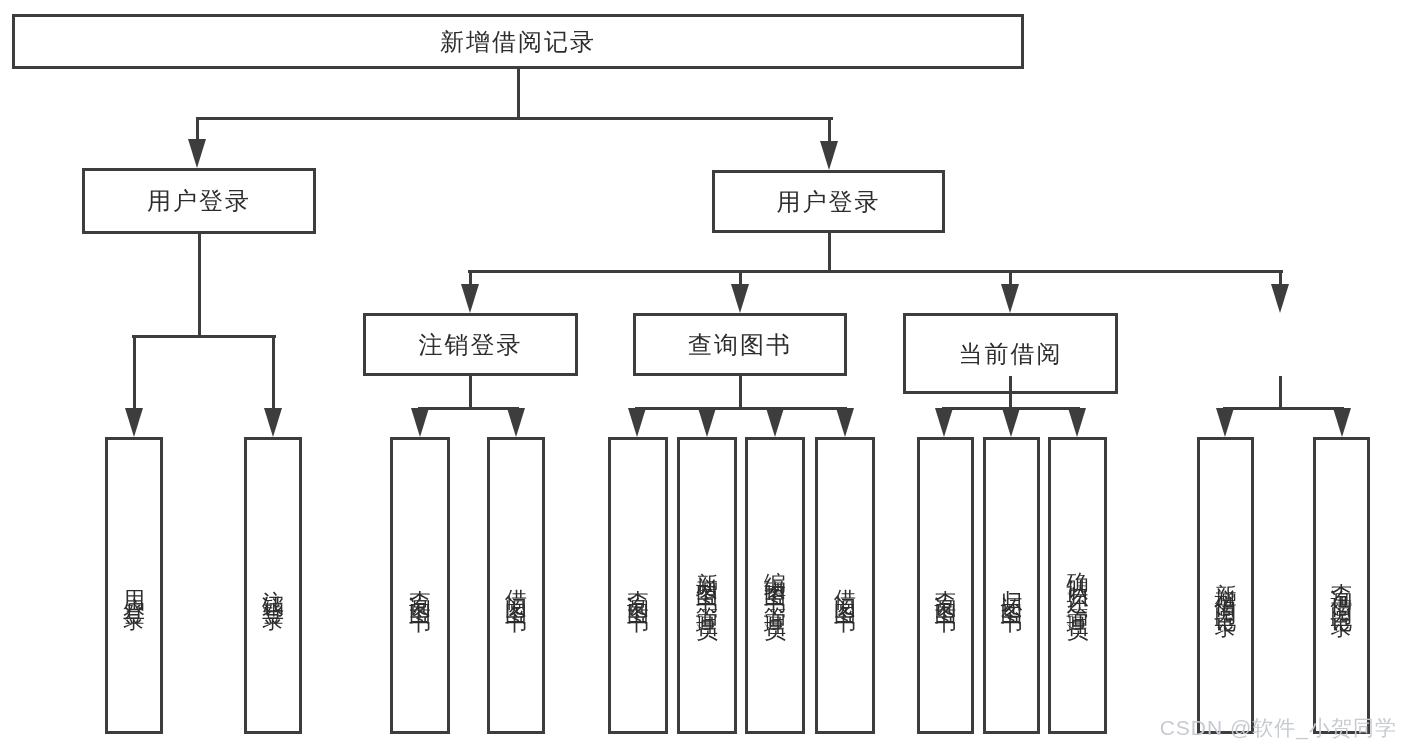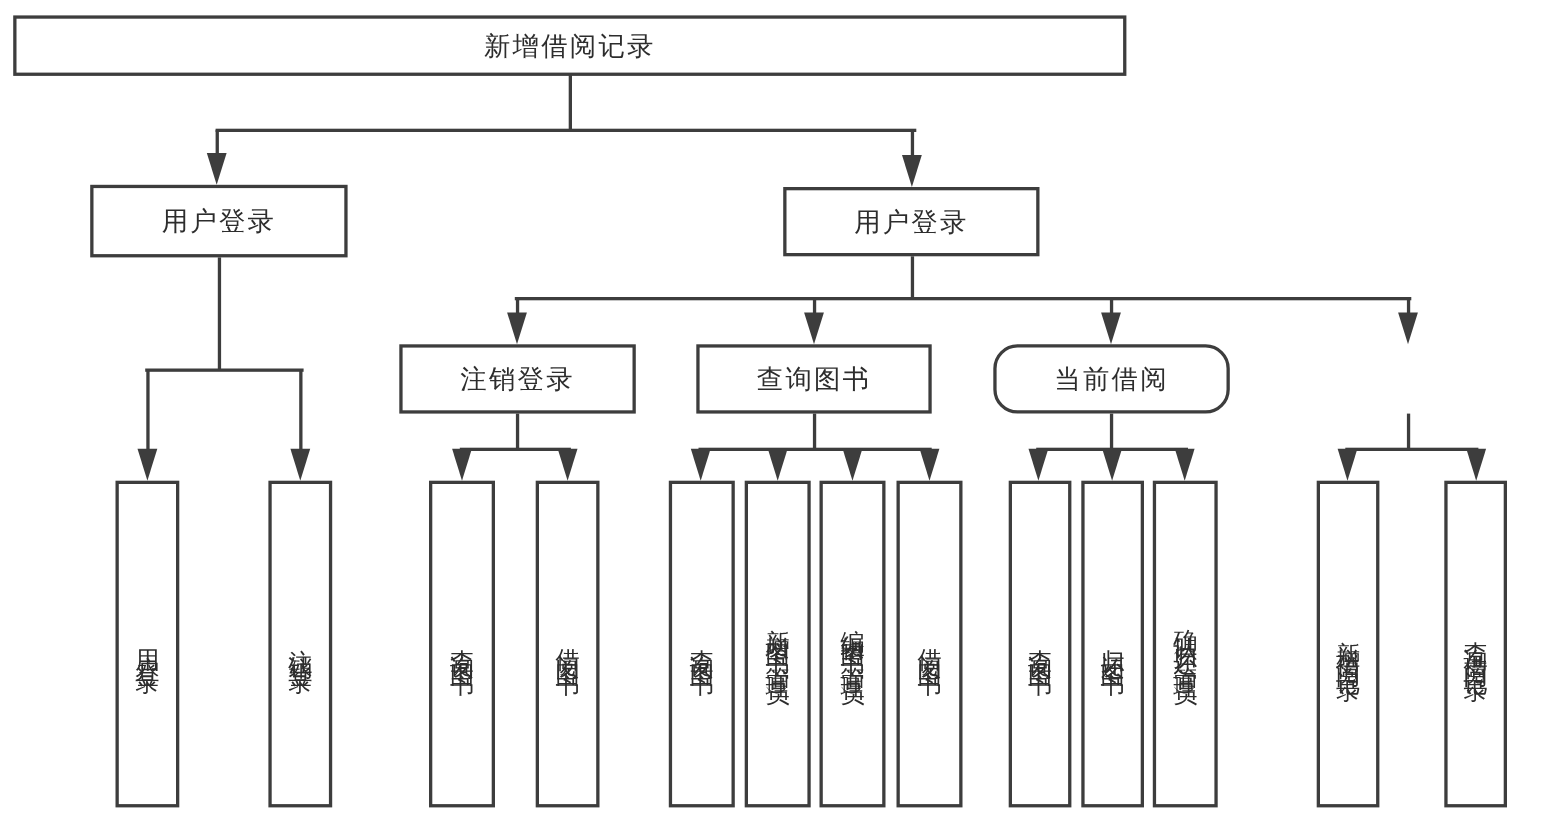--- a/index.html
+++ b/index.html
@@ -53,21 +53,21 @@
 
 <div id="canvas">
 
   <div class="node hbox" style="left:12px; top:14px; width:1012px; height:55px;">新增借阅记录</div>
 
   <div class="node hbox" style="left:82px; top:168px; width:234px; height:66px;">用户登录</div>
   <div class="node hbox" style="left:712px; top:170px; width:233px; height:63px;">用户登录</div>
 
   <div class="node hbox" style="left:363px; top:313px; width:215px; height:63px;">注销登录</div>
   <div class="node hbox" style="left:633px; top:313px; width:214px; height:63px;">查询图书</div>
-  <div class="node hbox" style="left:903px; top:313px; width:215px; height:63px;border-radius:22px;">当前借阅</div>
+  <div class="node hbox" style="left:903px; top:313px; width:215px; height:81px;">当前借阅</div>
 
   <div class="node vbox" style="left:105px; top:437px; width:58px; height:297px;">
     <span class="vtext">用户登录</span>
   </div>
   <div class="node vbox" style="left:244px; top:437px; width:58px; height:297px;">
     <span class="vtext">注销登录</span>
   </div>
 
   <div class="node vbox" style="left:390px; top:437px; width:60px; height:297px;">
     <span class="vtext">查询图书</span>
@@ -99,20 +99,21 @@
     <span class="vtext">确认归还（管理员）</span>
   </div>
 
   <div class="node vbox" style="left:1197px; top:437px; width:57px; height:297px;">
     <span class="vtext">新增借阅记录</span>
   </div>
   <div class="node vbox" style="left:1313px; top:437px; width:57px; height:297px;">
     <span class="vtext">查询借阅记录</span>
   </div>
 
+  <div id="watermark">CSDN @软件_小贺同学</div>
 <div class="cline" style="left: 517px; top: 68px; width: 3px; height: 51px; background: rgb(61, 61, 61);"></div>
     <div class="cline" style="left: 196px; top: 117px; width: 637px; height: 3px; background: rgb(61, 61, 61);"></div>
     <div class="cline" style="left: 196px; top: 118px; width: 3px; height: 25px; background: rgb(61, 61, 61);"></div>
     <div class="cline" style="left: 828px; top: 118px; width: 3px; height: 27px; background: rgb(61, 61, 61);"></div>
     <div class="cline" style="left: 198px; top: 234px; width: 3px; height: 103px; background: rgb(61, 61, 61);"></div>
     <div class="cline" style="left: 132px; top: 335px; width: 144px; height: 3px; background: rgb(61, 61, 61);"></div>
     <div class="cline" style="left: 133px; top: 337px; width: 3px; height: 75px; background: rgb(61, 61, 61);"></div>
     <div class="cline" style="left: 272px; top: 337px; width: 3px; height: 75px; background: rgb(61, 61, 61);"></div>
     <div class="cline" style="left: 828px; top: 233px; width: 3px; height: 39px; background: rgb(61, 61, 61);"></div>
     <div class="cline" style="left: 468px; top: 270px; width: 815px; height: 3px; background: rgb(61, 61, 61);"></div>

